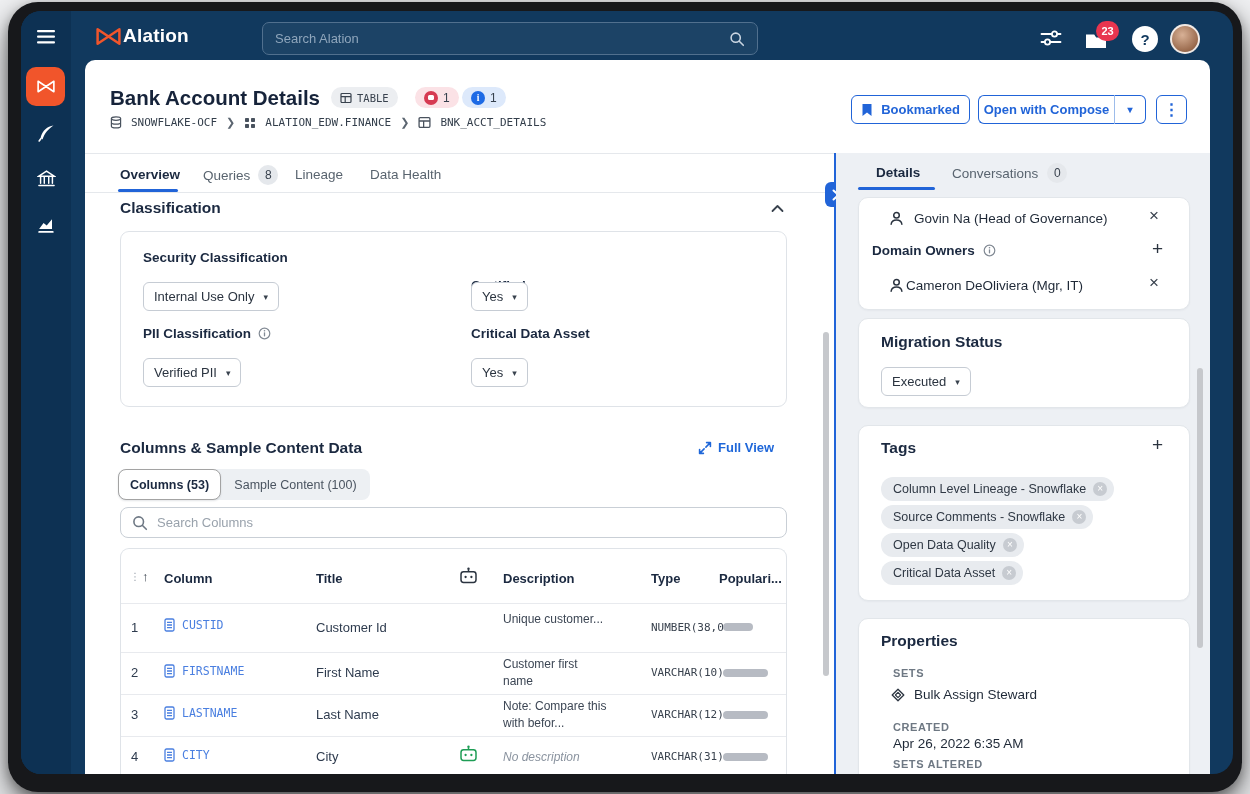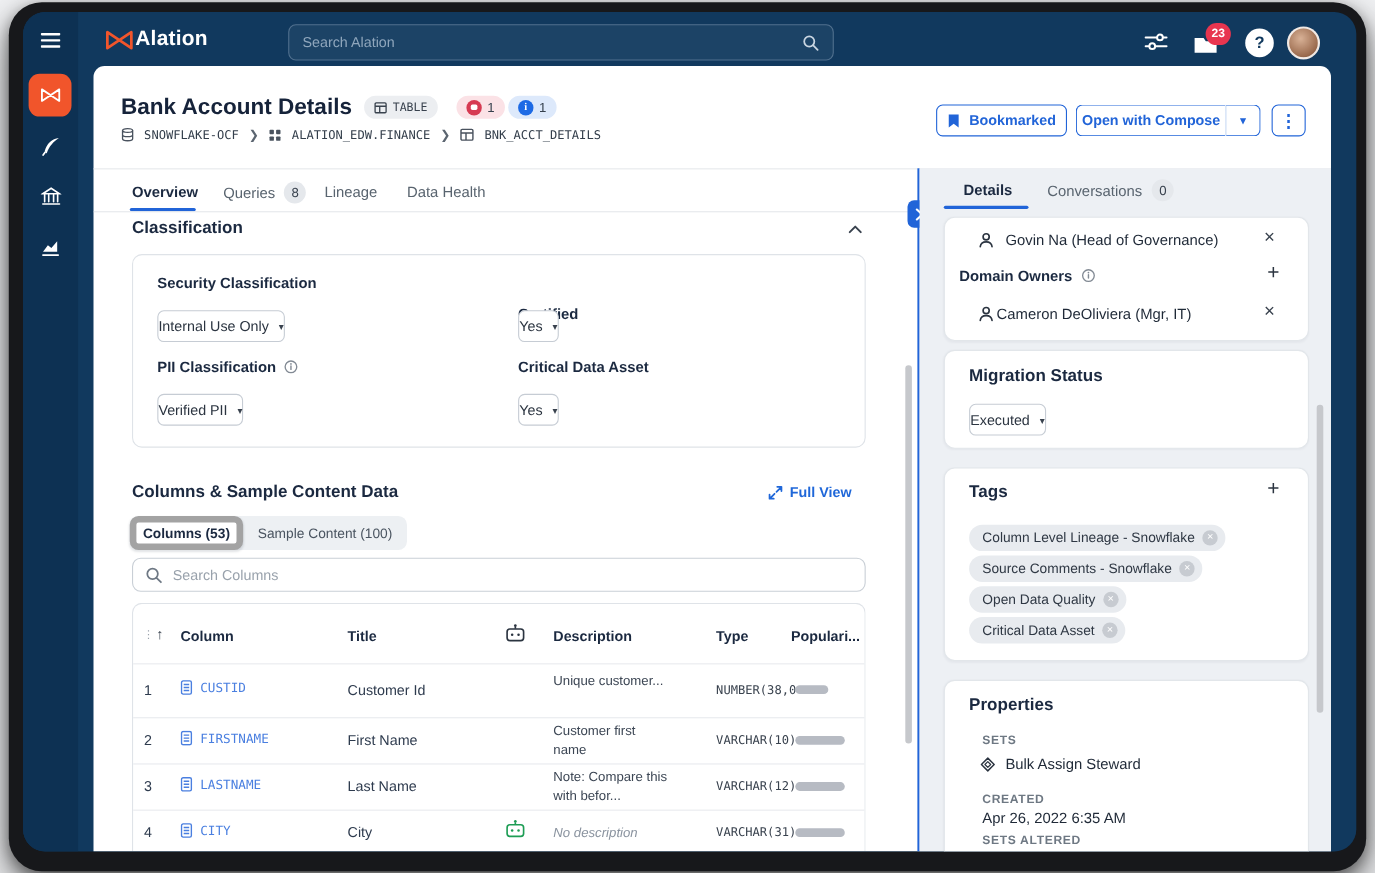--- a/index.html
+++ b/index.html
@@ -6,21 +6,21 @@
 html,body{width:1250px;height:794px;}
 body{background:#f2f3f5;font-family:"Liberation Sans",sans-serif;position:relative;overflow:hidden;}
 .abs{position:absolute;}
 .frame{position:absolute;left:8px;top:2px;width:1234px;height:790px;background:#17181b;border-radius:30px;box-shadow:0 16px 38px rgba(0,0,0,.55),0 4px 12px rgba(0,0,0,.35);}
 .app{position:absolute;left:13px;top:9px;width:1212px;height:763px;background:#11395E;border-radius:20px;overflow:hidden;}
 .rail{position:absolute;left:0;top:0;width:50px;height:100%;background:#0D3153;}
 .icon-btn{display:flex;align-items:center;justify-content:center;cursor:pointer;}
 .card{position:absolute;left:64px;top:49px;width:1125px;height:714px;background:#fff;border-radius:10px 10px 0 0;}
 .pill{display:inline-flex;align-items:center;gap:5px;border-radius:11px;padding:8px 9px;height:21px;font-size:12px;color:#35404D;}
 .btn{display:inline-flex;align-items:center;justify-content:center;gap:8px;border:1px solid #2164D8;border-radius:6px;background:#fff;color:#2164D8;font-weight:bold;font-size:13px;cursor:pointer;}
-.dd{display:inline-flex;align-items:center;justify-content:space-between;border:1px solid #C6CCD4;border-radius:6px;background:#fff;font-size:13px;color:#2B3440;padding:0 0;cursor:pointer;}
+.dd{display:inline-flex;align-items:center;justify-content:space-between;border:1px solid #C6CCD4;border-radius:6px;background:#fff;font-size:13px;color:#2B3440;padding:0 10px;cursor:pointer;}
 .dd .caret{font-size:9px;color:#39424E;margin-left:9px;}
 .mono{font-family:"DejaVu Sans Mono",monospace;}
 .tab{font-size:13.5px;color:#59646F;cursor:pointer;}
 .tab.active{color:#1B2940;font-weight:bold;}
 .badge-circle{display:inline-flex;align-items:center;justify-content:center;min-width:20px;height:20px;border-radius:10px;background:#E5E8EC;font-size:12px;color:#39424E;padding:0 5px;}
 .sec-h{font-size:15.5px;font-weight:bold;color:#1B2940;}
 .panel-card{position:absolute;background:#fff;border:1px solid #E2E6EA;border-radius:10px;box-shadow:0 1px 2px rgba(20,30,50,.04);}
 .tagpill{position:absolute;display:inline-flex;align-items:center;gap:7px;height:24px;background:#E8EBEF;border-radius:12px;padding:0 7px 0 12px;font-size:12.5px;color:#2F3844;}
 .tag-x{width:14px;height:14px;border-radius:50%;background:#C7CBD1;color:#fff;font-size:10px;line-height:13px;text-align:center;cursor:pointer;}
 .x-btn{font-size:17px;color:#39424E;cursor:pointer;line-height:14px;}
@@ -235,21 +235,21 @@
       <div class="abs sec-h" style="left:35px;top:286px;">Columns &amp; Sample Content Data</div>
       <div class="abs" style="left:613px;top:287px;display:flex;align-items:center;gap:6px;cursor:pointer;">
         <svg width="14" height="14" viewBox="0 0 14 14">
               <g stroke="#1F67D9" stroke-width="1.6" fill="none" stroke-linecap="round" stroke-linejoin="round">
                 <path d="M8.6 1.6h3.8v3.8M12.2 1.8 7.9 6.1M5.4 12.4H1.6V8.6M1.8 12.2l4.3-4.3"></path>
               </g>
             </svg>
         <span style="color:#1F67D9;font-size:13px;font-weight:bold;">Full View</span>
       </div>
       <div class="abs" style="left:33px;top:316px;width:252px;height:31px;background:#EDF0F3;border-radius:8px;">
-        <div class="abs" style="left:0;top:0;width:103px;height:31px;background:#fff;border:6px solid #a3a3a3;border-radius:8px;box-shadow:0 1px 2px rgba(20,30,50,.12);display:flex;align-items:center;justify-content:center;font-size:12.5px;font-weight:bold;color:#1B2940;cursor:pointer;">Columns (53)</div>
+        <div class="abs" style="left:0;top:0;width:103px;height:31px;background:#fff;border:1px solid #a3a3a3;border-radius:8px;box-shadow:0 1px 2px rgba(20,30,50,.12);display:flex;align-items:center;justify-content:center;font-size:12.5px;font-weight:bold;color:#1B2940;cursor:pointer;">Columns (53)</div>
         <div class="abs" style="left:103px;top:0;width:149px;height:31px;display:flex;align-items:center;justify-content:center;font-size:12.5px;color:#4A5460;cursor:pointer;">Sample Content (100)</div>
       </div>
       <div class="abs" style="left:35px;top:354px;width:667px;height:31px;border:1px solid #C9CFD6;border-radius:8px;display:flex;align-items:center;padding:0 11px;gap:9px;background:#fff;">
         <svg width="16" height="16" viewBox="0 0 16 16">
               <circle cx="6.7" cy="6.7" r="4.8" fill="none" stroke="#6E7884" stroke-width="1.6"></circle>
               <path d="m10.5 10.5 3.8 3.8" stroke="#6E7884" stroke-width="1.6" stroke-linecap="round"></path>
             </svg>
         <input style="flex: 1 1 0%; border: none; font-size: 13px; color: rgb(43, 52, 64);" placeholder="Search Columns">
       </div>
 

